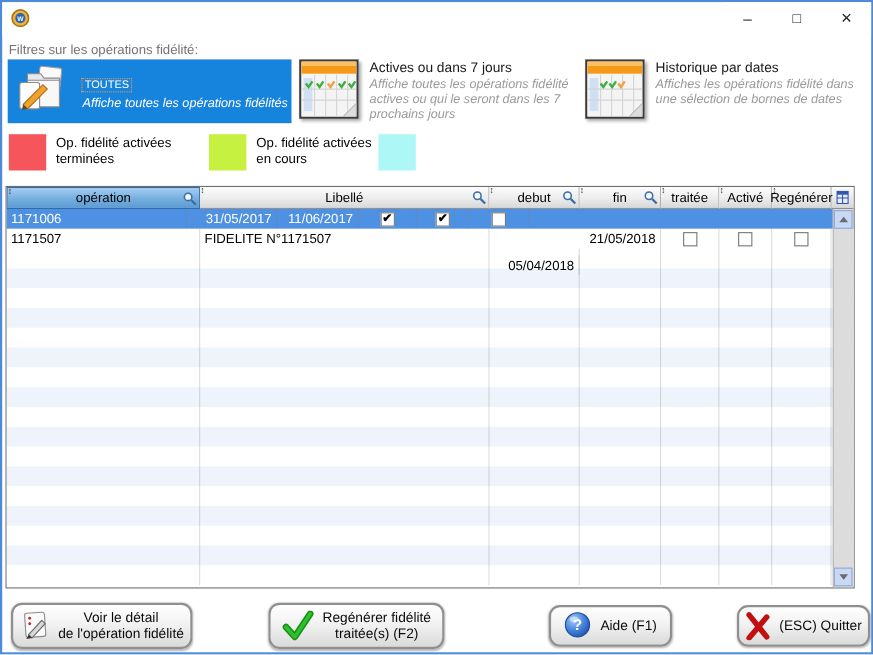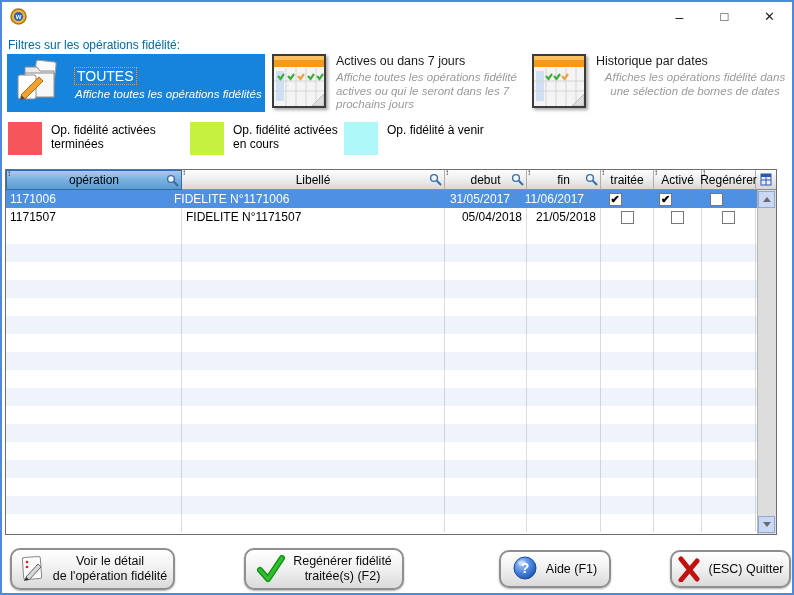--- a/index.html
+++ b/index.html
@@ -10,37 +10,37 @@
   .titlebar{position:absolute;top:0;left:0;right:0;height:30px;background:#ffffff;}
   .app-icon{position:absolute;left:8px;top:6px;width:17px;height:17px;}
   .caption-buttons{position:absolute;top:0;right:0;display:flex;}
   .cap-btn{width:45px;height:29px;display:flex;align-items:center;justify-content:center;
     color:#222;cursor:default;background:#fff;}
   .cap-btn.min{font-size:14px;}
   .cap-btn.max{font-size:13px;}
   .cap-btn.close{font-size:13px;}
 
   
-  .filters-label{position:absolute;left:6px;top:36px;font-size:12px;color:#0369a1;}
+  .filters-label{position:absolute;left:6px;top:36px;font-size:12px;color:#737373;}
   .filter-toutes{position:absolute;left:5px;top:52px;width:258px;height:58px;
     background:#1683dd;display:flex;align-items:center;}
   .filter-toutes .ficon{margin-left:6px;flex:0 0 auto;}
   .ft-text{margin-left:12px;color:#fff;}
-  .ft-title{display:inline-block;font-size:14px;padding:0 2px;outline:1px dotted #e09a50;}
+  .ft-title{display:inline-block;font-size:10px;padding:0 2px;outline:1px dotted #e09a50;}
   .ft-desc{font-size:11.5px;font-style:italic;margin-top:3px;}
   .filter-opt{position:absolute;top:52px;display:flex;align-items:flex-start;}
   .filter-opt.f2{left:270px;width:250px;}
   .filter-opt.f3{left:530px;width:258px;}
   .cal-frame{flex:0 0 auto;border:2px solid #3c3c3c;background:#fff;
     box-shadow:2px 2px 3px rgba(0,0,0,.35);line-height:0;}
   .fo-text{margin-left:10px;}
   .fo-title{font-size:12.5px;color:#1a1a1a;}
   .fo-desc{font-size:11.5px;font-style:italic;color:#9a9a9a;line-height:13.5px;margin-top:3px;}
   .f2 .fo-desc{width:182px;}
-  .f3 .fo-desc{width:198px;text-align:center;}
+  .f3 .fo-desc{width:198px;}
 
   
   .legend{position:absolute;top:120px;left:0;right:0;height:36px;}
   .legend-item{position:absolute;display:flex;align-items:flex-start;}
   .swatch{width:34px;height:33px;flex:0 0 auto;}
   .legend-label{font-size:12px;color:#000;margin-left:9px;line-height:14px;padding-top:1px;}
   .li1{left:6px;}  .li1 .legend-label{width:120px;}
   .li2{left:188px;}.li2 .legend-label{width:120px;}
   .li3{left:342px;}.li3 .legend-label{width:160px;}
 
@@ -197,21 +197,20 @@
     <div class="legend-item li1">
       <span class="swatch" style="background: rgb(246, 85, 92);"></span>
       <span class="legend-label">Op. fidélité activées terminées</span>
     </div>
     <div class="legend-item li2">
       <span class="swatch" style="background: rgb(199, 241, 64);"></span>
       <span class="legend-label">Op. fidélité activées en cours</span>
     </div>
     <div class="legend-item li3">
       <span class="swatch" style="background: rgb(174, 247, 247);"></span>
-      <span class="legend-label">Op. fidélité à venir</span>
     </div>
   </div>
 
   <div class="table">
     <div class="thead" id="thead">
         <div class="hcell sel" style="width: 176px;">
           <span class="sort-icon">↕</span>
           <span>opération</span>
           <span class="search-icon"><svg width="13" height="13" viewBox="0 0 13 13">
               <circle cx="5" cy="5" r="3.4" fill="#f4f8ff" stroke="#3a6ea5" stroke-width="1.4"></circle>
@@ -259,37 +258,36 @@
             <rect x="1" y="1" width="10" height="11" fill="#e8eefc" stroke="#2f56b0"></rect>
             <rect x="1" y="1" width="10" height="3" fill="#2f56b0"></rect>
             <line x1="1" y1="7" x2="11" y2="7" stroke="#2f56b0"></line>
             <line x1="6" y1="4" x2="6" y2="12" stroke="#2f56b0"></line>
           </svg>
         </div>
       </div>
     <div class="tbody" id="tbody">
         <div class="trow selected">
           <div class="cell al" style="width: 164px;">1171006</div>
-          <div class="cell al" style="width: 263px;">FIDELITE N°1171006</div>
           <div class="cell ar" style="width: 82px;">31/05/2017</div>
           <div class="cell ar" style="width: 74px;">11/06/2017</div>
           <div class="cell ac" style="width: 53px;">
             <span class="cb">✔</span>
           </div>
           <div class="cell ac" style="width: 48px;">
             <span class="cb">✔</span>
           </div>
           <div class="cell ac" style="width: 54px;">
             <span class="cb"></span>
           </div>
         </div>
         <div class="trow">
           <div class="cell al" style="width: 176px; text-align: right;">1171507</div>
           <div class="cell al" style="width: 263px;">FIDELITE N°1171507</div>
-          <div class="cell ar" style="width: 82px;">05/04/2018</div>
+          <div class="cell ar" style="width: 82px; margin-top: 24px;">05/04/2018</div>
           <div class="cell ar" style="width: 74px;">21/05/2018</div>
           <div class="cell ac" style="width: 53px;">
             <span class="cb"></span>
           </div>
           <div class="cell ac" style="width: 48px;">
             <span class="cb"></span>
           </div>
           <div class="cell ac" style="width: 54px;">
             <span class="cb"></span>
           </div>

